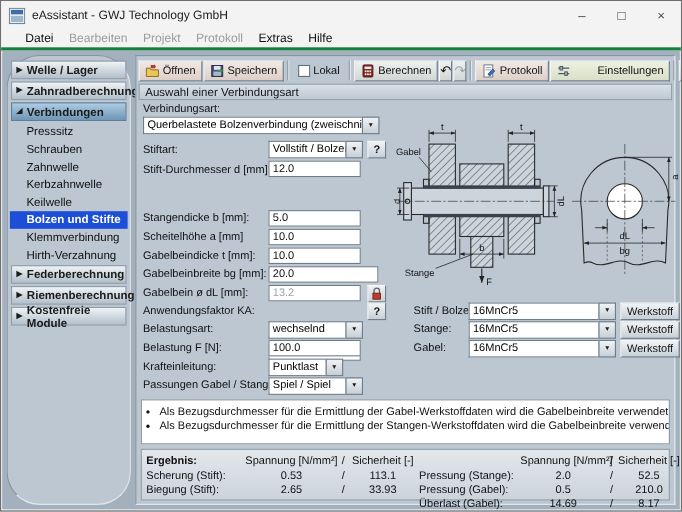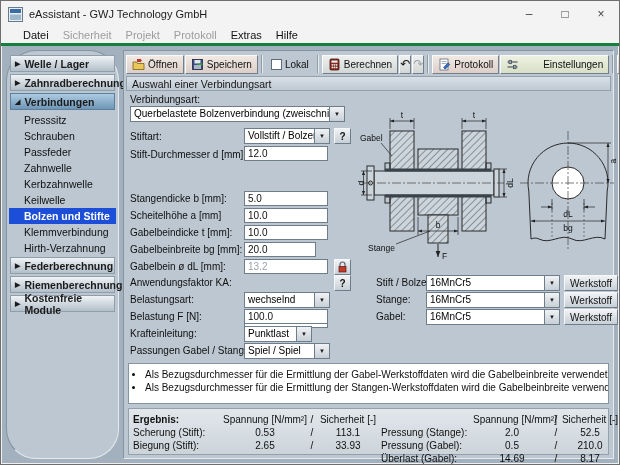--- a/index.html
+++ b/index.html
@@ -110,21 +110,21 @@
     <span class="title-text">eAssistant - GWJ Technology GmbH</span>
     <div class="win-controls">
       <div class="win-btn">–</div>
       <div class="win-btn">□</div>
       <div class="win-btn">×</div>
     </div>
   </div>
 
   <div class="menubar">
     <span class="menu-item">Datei</span>
-    <span class="menu-item disabled">Sicherheit</span>
+    <span class="menu-item disabled">Bearbeiten</span>
     <span class="menu-item disabled">Projekt</span>
     <span class="menu-item disabled">Protokoll</span>
     <span class="menu-item">Extras</span>
     <span class="menu-item">Hilfe</span>
   </div>
 
   <div class="app">
 
     <div class="sidebar panel-sunken">
       <div class="nav-header">
@@ -134,21 +134,20 @@
       <div class="nav-header">
         <span class="nav-arrow">▶</span>
         <span>Zahnradberechnung</span>
       </div>
       <div class="nav-header active">
         <span class="nav-arrow">◢</span>
         <span>Verbindungen</span>
       </div>
       <div class="nav-item">Presssitz</div>
       <div class="nav-item">Schrauben</div>
-      <div class="nav-item">Passfeder</div>
       <div class="nav-item">Zahnwelle</div>
       <div class="nav-item">Kerbzahnwelle</div>
       <div class="nav-item">Keilwelle</div>
       <div class="nav-item selected">Bolzen und Stifte</div>
       <div class="nav-item">Klemmverbindung</div>
       <div class="nav-item">Hirth-Verzahnung</div>
       <div class="nav-header">
         <span class="nav-arrow">▶</span>
         <span>Federberechnung</span>
       </div>
@@ -253,21 +252,21 @@
       <div class="flabel" style="left:6px; top:98px;">Stift-Durchmesser d [mm]:</div>
       <input class="finput" style="left: 120px; top: 95px; width: 84px;" value="12.0">
 
       <div class="flabel" style="left:6px; top:142px;">Stangendicke b [mm]:</div>
       <input class="finput" style="left: 120px; top: 140px; width: 84px;" value="5.0">
       <div class="flabel" style="left:6px; top:159px;">Scheitelhöhe a [mm]</div>
       <input class="finput" style="left: 120px; top: 157px; width: 84px;" value="10.0">
       <div class="flabel" style="left:6px; top:176px;">Gabelbeindicke t [mm]:</div>
       <input class="finput" style="left: 120px; top: 174px; width: 84px;" value="10.0">
       <div class="flabel" style="left:6px; top:193px;">Gabelbeinbreite bg [mm]:</div>
-      <input class="finput" style="left: 120px; top: 191px; width: 72px;" value="20.0">
+      <input class="finput" style="left: 120px; top: 191px; width: 100px;" value="20.0">
       <div class="flabel" style="left:6px; top:210px;">Gabelbein ø dL [mm]:</div>
       <input class="finput dim" style="left: 120px; top: 208px; width: 84px;" disabled="" value="13.2">
       <div class="sqbtn" style="left:210px; top:208px;">
         <svg width="11" height="12" viewBox="0 0 11 12">
           <path d="M3,5.5 V3.5 a2.5,2.5 0 0 1 5,0 V5.5" fill="none" stroke="#5c646c" stroke-width="1.2"></path>
           <rect x="2" y="5.5" width="7" height="5.5" fill="#c23a28" stroke="#5e150c" stroke-width="0.7"></rect>
         </svg>
       </div>
 
       <div class="flabel" style="left:6px; top:226px;">Anwendungsfaktor KA:</div>

